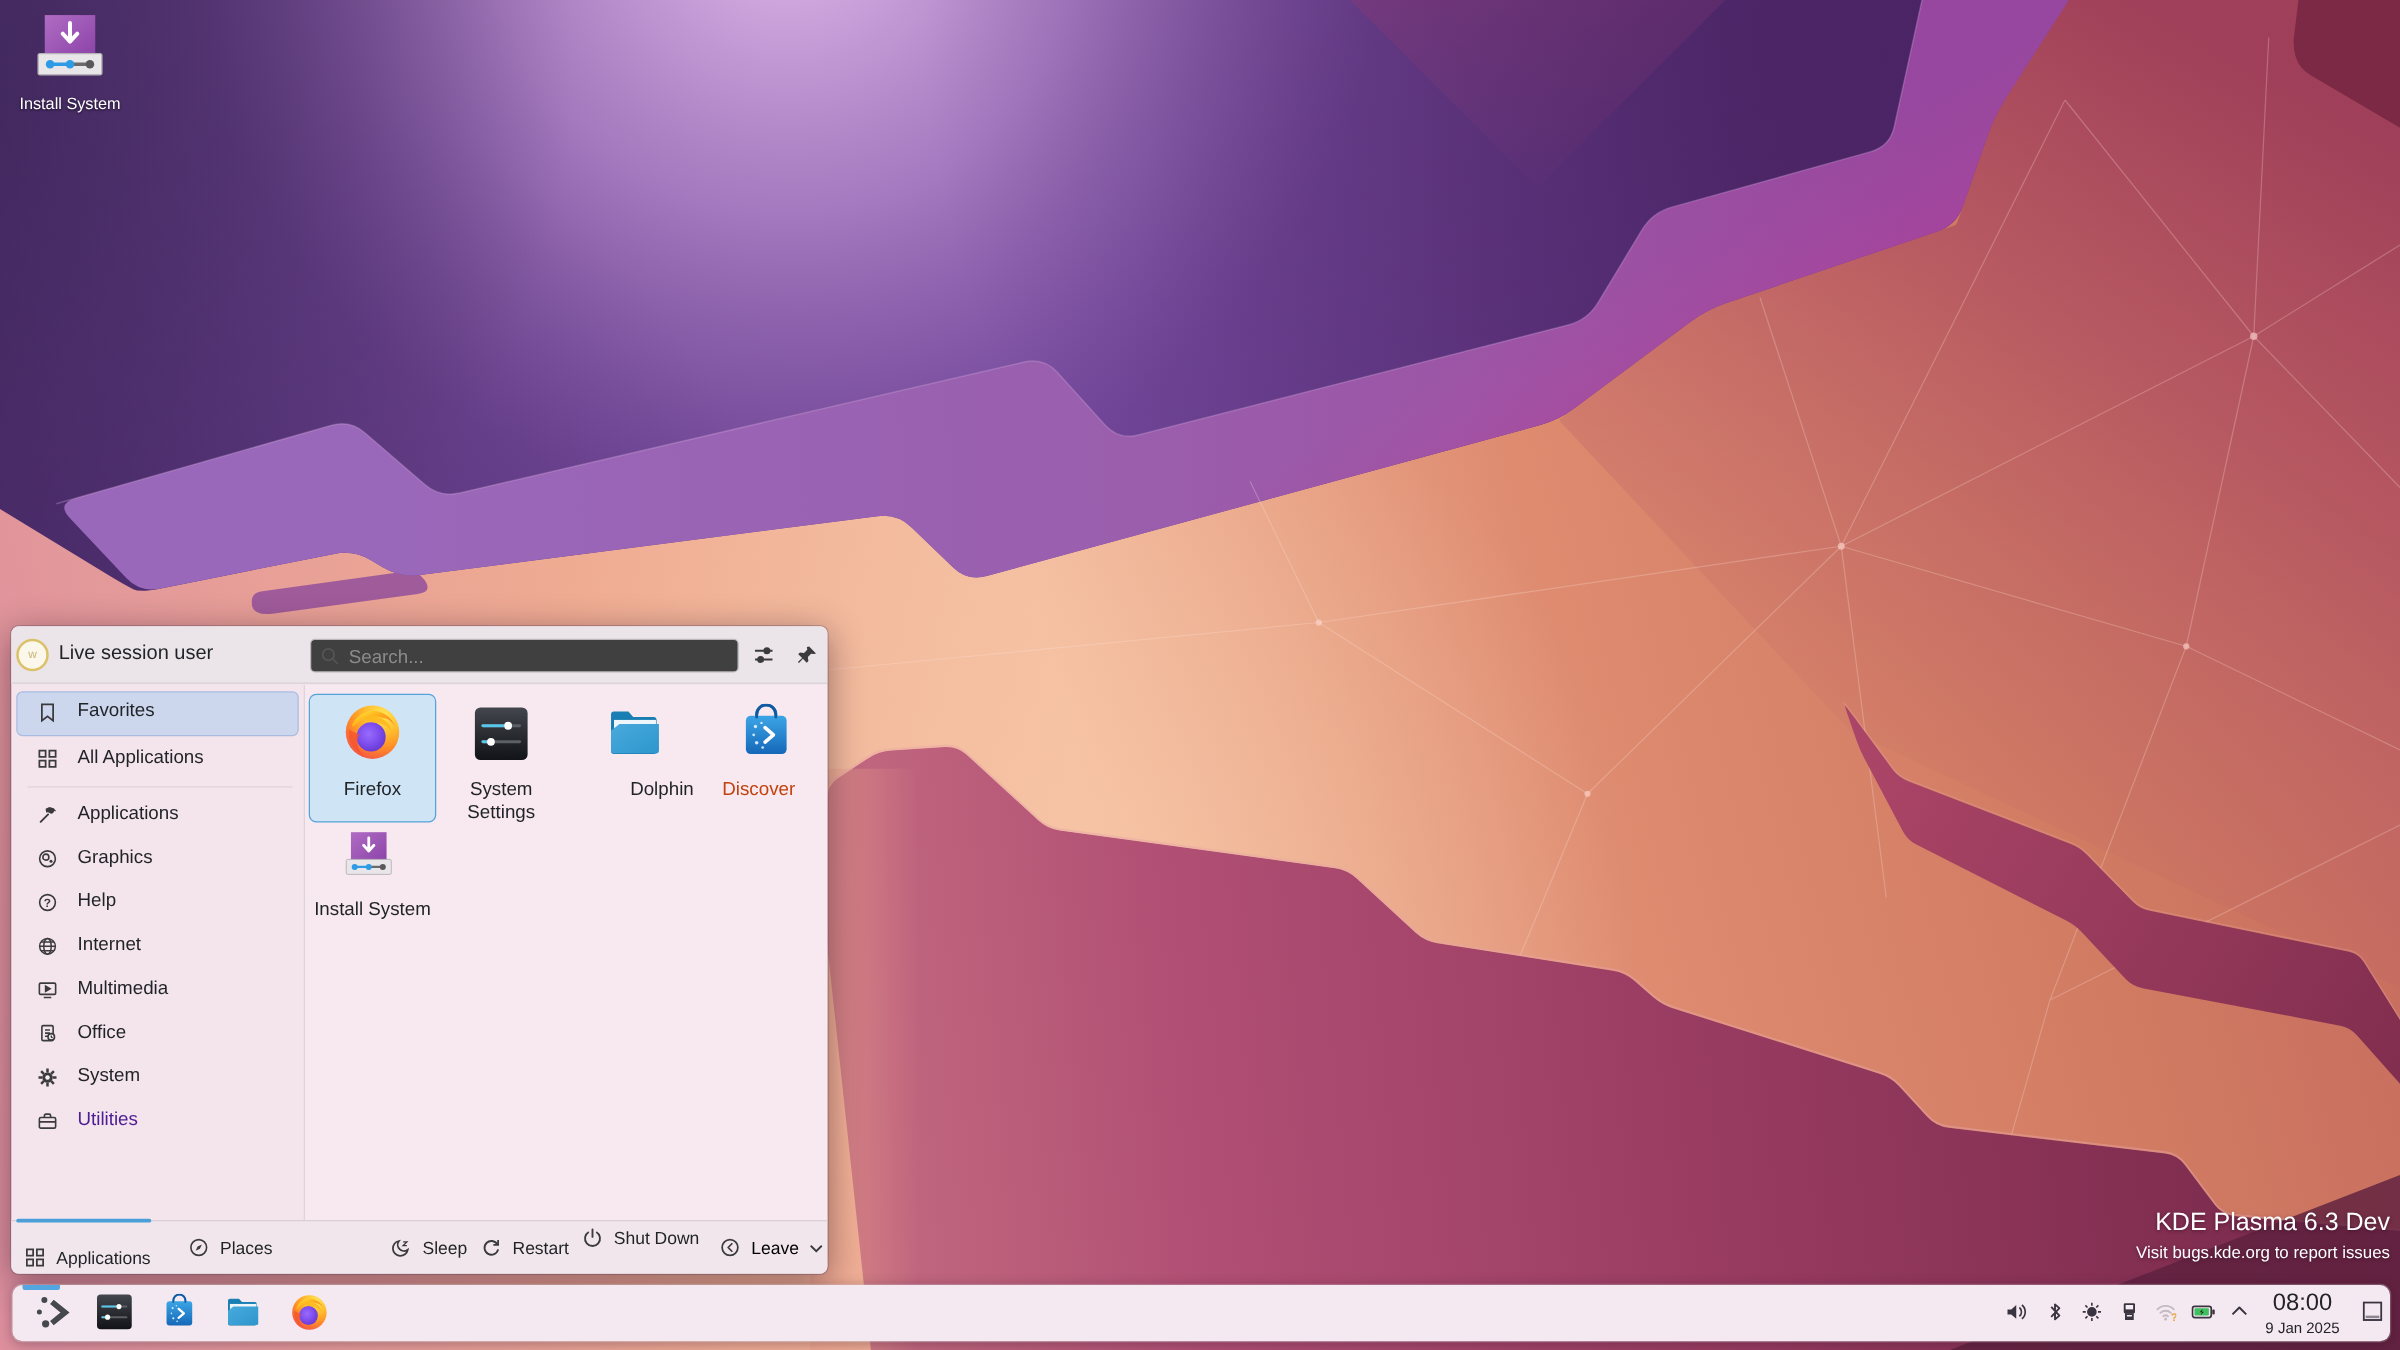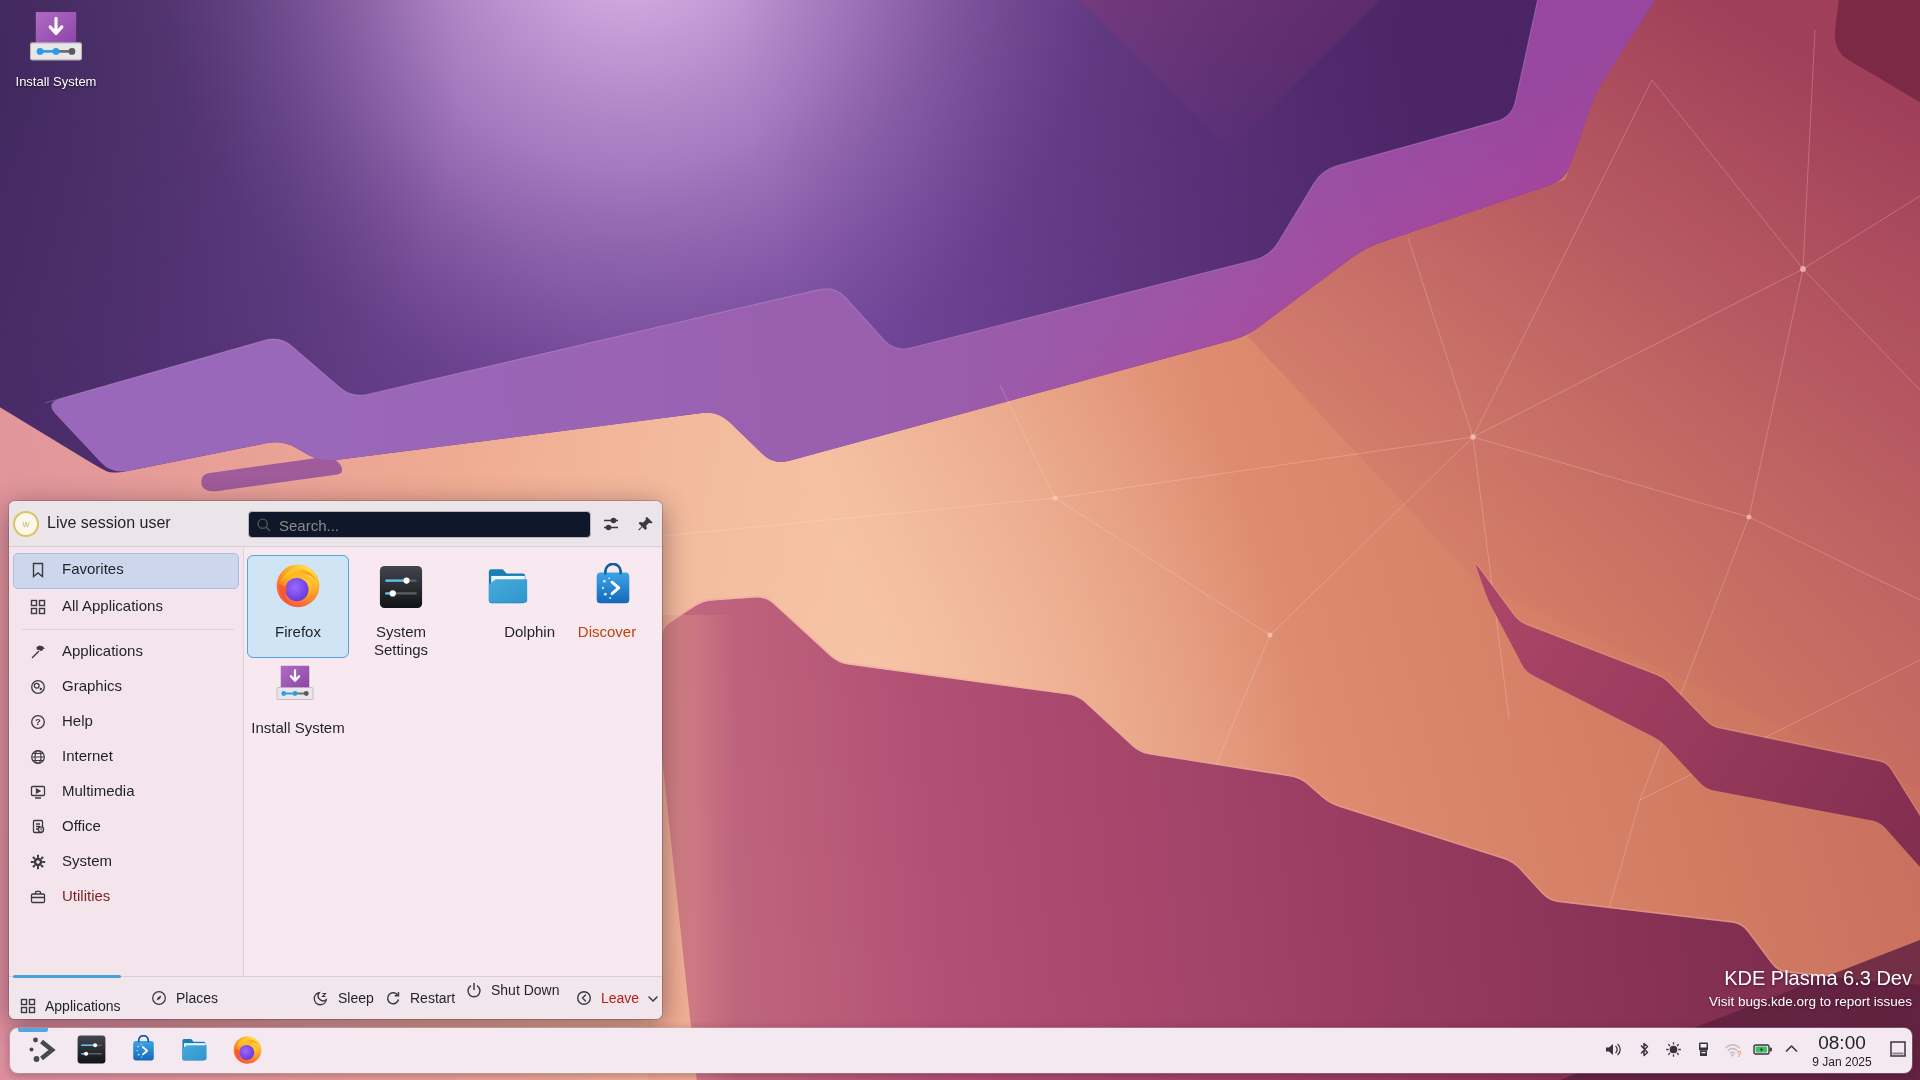--- a/index.html
+++ b/index.html
@@ -144,21 +144,21 @@
   <div style="font-size:13.5px;margin-top:4px">Visit bugs.kde.org to report issues</div>
 </div>
 
 <div class="abs" style="left:9px;top:501px;width:653px;height:518px;background:#f4e4ec;border-radius:6px;
  box-shadow:0 6px 28px rgba(30,10,30,0.45),0 0 0 1px rgba(120,90,110,0.35);overflow:hidden">
 
   <div class="abs" style="left:0;top:0;width:653px;height:46px;background:#ebe4e9;border-bottom:1px solid #d9d0d6">
     <div class="abs" style="left:4px;top:10px;width:26px;height:26px;border-radius:50%;background:#fbf7ea;border:2px solid #dbc268"></div>
     <div class="abs" style="left:13.5px;top:17px;font-size:9.5px;color:#c9b477">w</div>
     <div class="abs" style="left:38px;top:13px;font-size:16px;color:#1f2226">Live session user</div>
-    <div class="abs" style="left:239px;top:10px;width:343px;height:27px;background:#0f172a;border:1px solid #bdb7bc;border-radius:4px">
+    <div class="abs" style="left:239px;top:10px;width:343px;height:27px;background:#404040;border:1px solid #bdb7bc;border-radius:4px">
       <div class="abs" style="left:7px;top:5px"><svg width="16" height="16" viewBox="0 0 16 16" style="">
               <g fill="none" stroke="#555" stroke-width="1.4">
                 <circle cx="6.7" cy="6.7" r="4.6"></circle>
                 <path d="M10.2 10.2 L14 14"></path>
               </g>
             </svg></div>
       <div class="abs" style="left:30px;top:5px;font-size:15px;color:#8b8b8b">Search...</div>
     </div>
     <div class="abs" style="left:594px;top:15px"><svg width="16" height="16" viewBox="0 0 16 16" style="">
             <g stroke="#3b3b3d" stroke-width="1.6" fill="#3b3b3d">
@@ -274,21 +274,21 @@
           </svg></div>
 <div style="position:absolute;left:40px;top:7px;font-size:15px;color:#1f2226">System</div>
       </div>
   <div style="position:absolute;left:13px;top:379px;width:225px;height:34px">
 <div style="position:absolute;left:8px;top:9px"><svg width="16" height="16" viewBox="0 0 16 16" style="">
             <g fill="none" stroke="#3b3b3d" stroke-width="1.3">
               <rect x="1.5" y="5" width="13" height="8.5" rx="1.2"></rect>
               <path d="M5.5 5 V3.5 a1.2 1.2 0 0 1 1.2-1.2 h2.6 a1.2 1.2 0 0 1 1.2 1.2 V5 M1.5 8.5 h13"></path>
             </g>
           </svg></div>
-<div style="position:absolute;left:40px;top:7px;font-size:15px;color:#7f1d1d">Utilities</div>
+<div style="position:absolute;left:40px;top:7px;font-size:15px;color:#4c1d95">Utilities</div>
       </div>
 
   <div class="abs" style="left:238px;top:54px;width:102px;height:103px;background:#cfe4f4;border:1px solid #55a3d9;border-radius:6px"></div>
   <div class="abs" style="left:265px;top:60px"><svg width="48" height="48" viewBox="0 0 64 64">
 <defs>
 <radialGradient id="ffo" cx="0.7" cy="0.18" r="1.05">
 <stop offset="0" stop-color="#ffe558"></stop>
               <stop offset="0.3" stop-color="#ffc130"></stop>
 <stop offset="0.55" stop-color="#ff9524"></stop>
               <stop offset="0.8" stop-color="#f75e40"></stop>
@@ -433,21 +433,21 @@
         </svg>
         <span style="margin-left:9px;font-size:14px;color:#1f2226">Shut Down</span>
       </div>
   <div style="position:absolute;left:567px;top:481px;height:32px;display:flex;align-items:center">
 <svg width="16" height="16" viewBox="0 0 16 16" style="">
           <g fill="none" stroke="#3b3b3d" stroke-width="1.4">
             <circle cx="8" cy="8" r="6.3"></circle>
             <path d="M9.5 5 L6.5 8 l3 3" stroke-linecap="round" stroke-linejoin="round"></path>
           </g>
         </svg>
-        <span style="margin-left:9px;font-size:14px;color:#b91c1c">Leave</span>
+        <span style="margin-left:9px;font-size:14px;color:#000000">Leave</span>
         <svg width="12" height="12" viewBox="0 0 12 12" style="margin-left:8px">
           <path d="M2 5 l4 4 4-4" fill="none" stroke="#3b3b3d" stroke-width="1.5" stroke-linecap="round"></path>
         </svg>
       </div>
 </div>
 
 <div class="abs" style="left:10px;top:1028px;width:1902px;height:45px;background:#f4e9f0;border-radius:8px;
  box-shadow:0 2px 10px rgba(40,15,35,0.35),0 0 0 1px rgba(255,255,255,0.25)">
   <div class="abs" style="left:8px;top:0;width:30px;height:4px;background:#53a6e0;border-radius:0 0 2px 2px"></div>
   <div class="abs" style="left:17px;top:6px"><svg width="32" height="32" viewBox="0 0 32 32">

